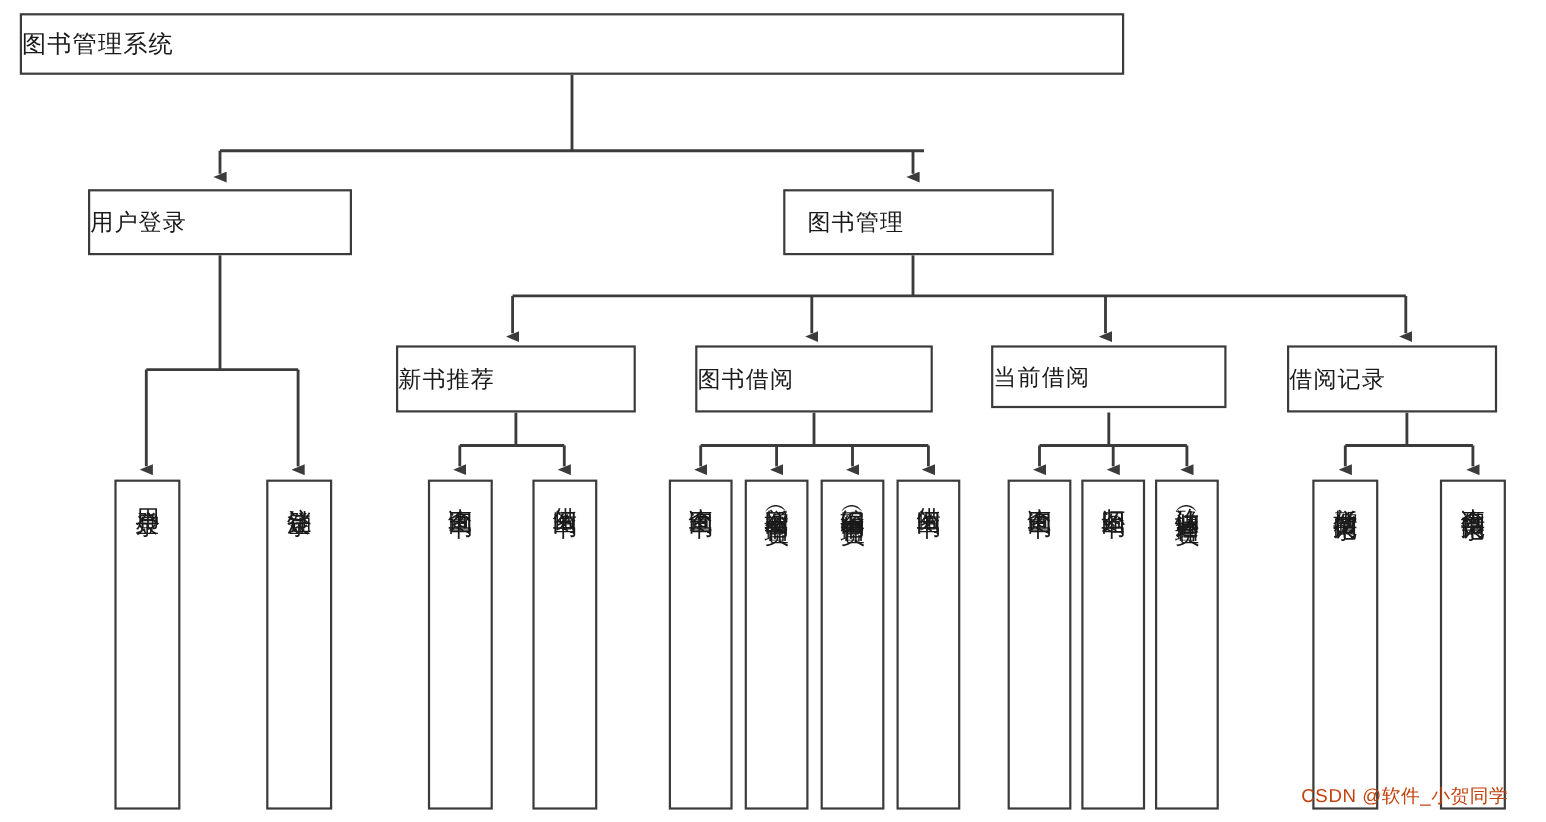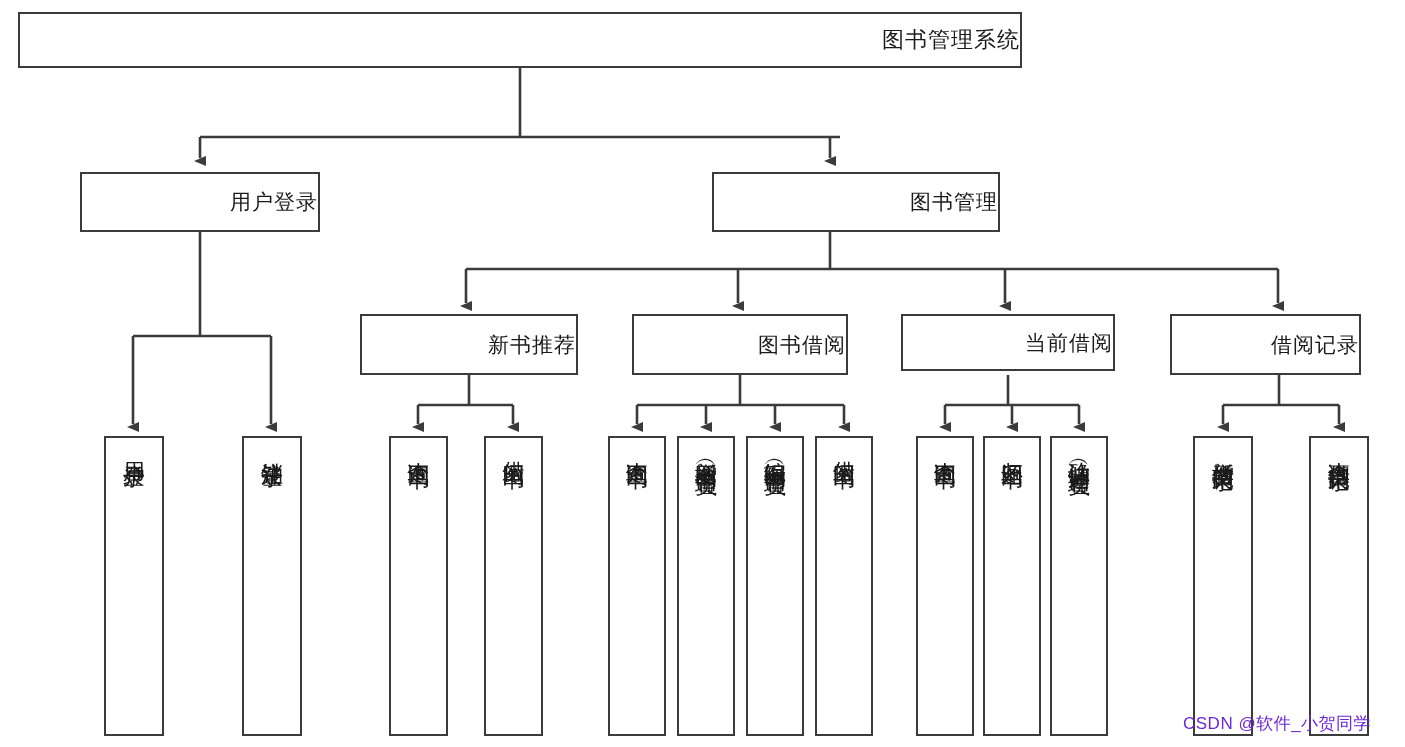--- a/index.html
+++ b/index.html
@@ -25,21 +25,21 @@
     height: 747px;
     pointer-events: none;
   }
   .node {
     position: absolute;
     box-sizing: border-box;
     background: #ffffff;
     border: 2px solid #3b3b3b;
     display: flex;
     align-items: center;
-    justify-content: flex-end;
+    justify-content: flex-start;
     color: #1a1a1a;
   }
   .node.horiz {
     font-size: 21px;
     letter-spacing: 1px;
   }
   .node.root {
     font-size: 22px;
   }
   .node.vert {
@@ -54,21 +54,21 @@
     line-height: 1.28;
     letter-spacing: 2px;
     white-space: nowrap;
     color: #1a1a1a;
   }
   .watermark {
     position: absolute;
     left: 1183px;
     top: 712px;
     font-size: 17px;
-    color: #6d28d9;
+    color: #c2410c;
     white-space: nowrap;
     letter-spacing: 0.5px;
   }
 </style>
 </head>
 <body>
 
 <div id="canvas">
 
   <svg id="wires" viewBox="0 0 1405 747" xmlns="http://www.w3.org/2000/svg">
@@ -121,21 +121,21 @@
     </g>
   </svg>
 
   <div class="node horiz root" style="left:18px; top:12px; width:1004px; height:56px;">
     <span>图书管理系统</span>
   </div>
 
   <div class="node horiz" style="left:80px; top:172px; width:240px; height:60px;">
     <span>用户登录</span>
   </div>
-  <div class="node horiz" style="left:712px; top:172px; width:288px; height:60px;">
+  <div class="node horiz" style="left:712px; top:172px; width:246px; height:60px;padding-left:20px;">
     <span>图书管理</span>
   </div>
 
   <div class="node horiz" style="left:632px; top:314px; width:216px; height:61px;">
     <span>图书借阅</span>
   </div>
   <div class="node horiz" style="left:360px; top:314px; width:218px; height:61px;">
     <span>新书推荐</span>
   </div>
   <div class="node horiz" style="left:901px; top:314px; width:214px; height:57px;">

